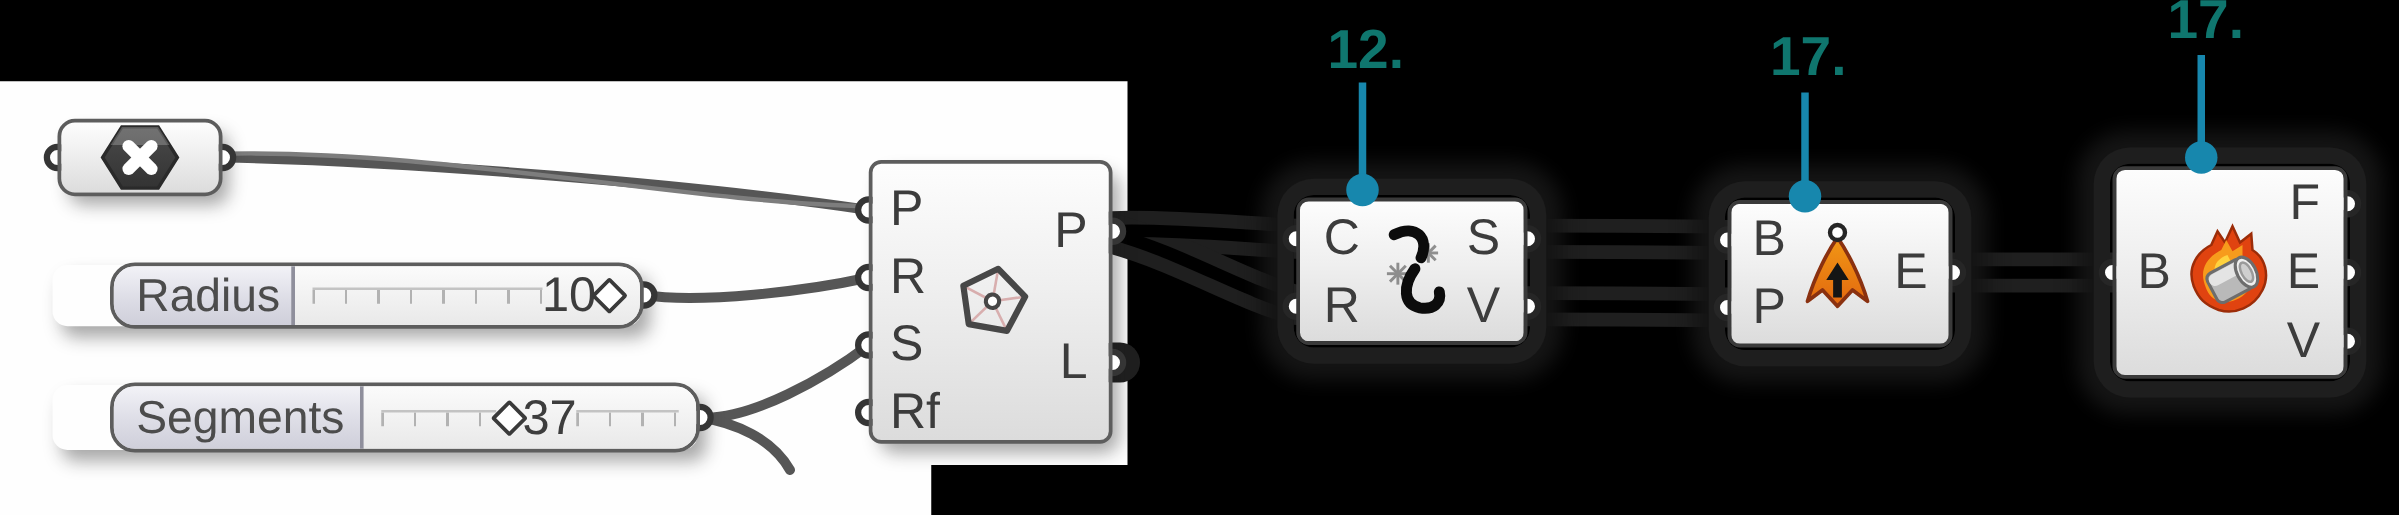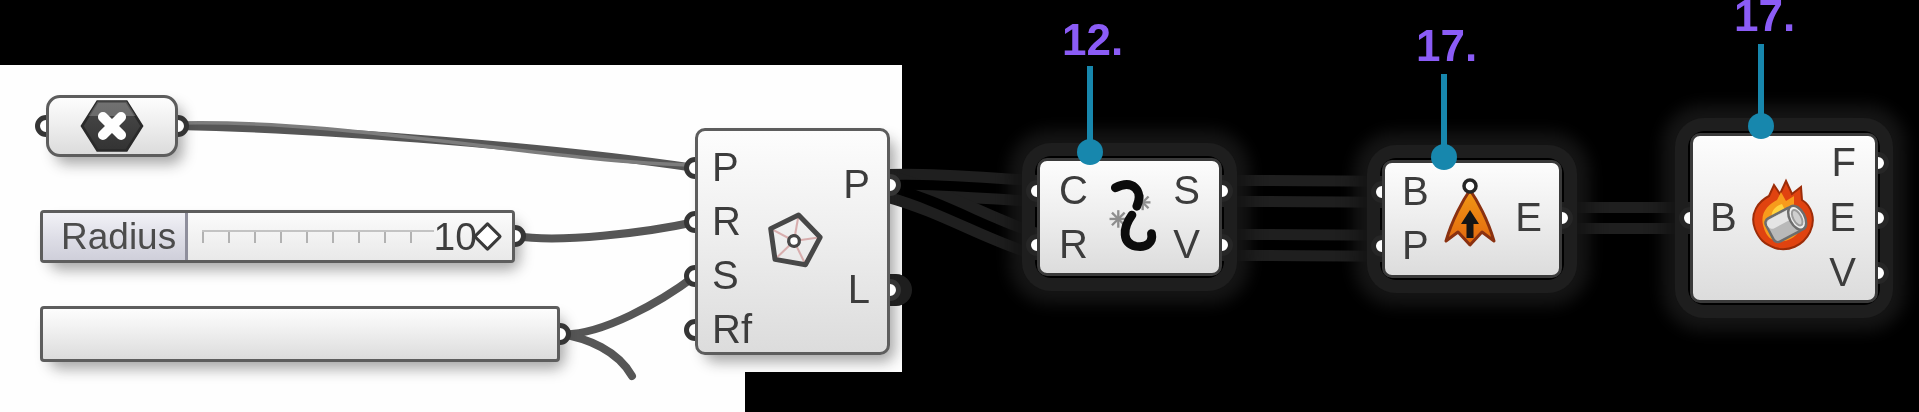--- a/index.html
+++ b/index.html
@@ -13,33 +13,33 @@
   .halo-light{position:absolute;inset:2px;border-radius:12px;box-shadow:7px 9px 14px rgba(30,30,30,.38);z-index:0;}
   .halo-dark{position:absolute;inset:-2px;border-radius:16px;box-shadow:0 0 0 13px #1e1e1e,0 0 16px 26px #151515;z-index:0;}
   .body{position:absolute;inset:0;border:3px solid #5d5d5d;border-radius:10px;box-sizing:border-box;
     background:linear-gradient(180deg,#fdfdfd 0%,#efefef 45%,#dcdcdc 100%);z-index:2;}
   .body.dark-edge{border-color:#3a3a3a;}
   .port{position:absolute;width:22px;height:22px;border-radius:50%;background:#fff;
     border:5px solid #353535;box-sizing:border-box;z-index:1;}
   .port-letter{position:absolute;font-size:40px;color:#3c3c3c;transform:translateY(-52%);z-index:3;line-height:1;}
   .icon{position:absolute;z-index:3;}
   
-  .slider .body{border-radius:4px;display:flex;overflow:hidden;}
+  .slider .body{border-radius:20px;display:flex;overflow:hidden;margin-left:48px;}
   .slider-label{display:flex;align-items:center;padding-left:18px;box-sizing:border-box;
     background:linear-gradient(180deg,#f2f2f7 0%,#dddde6 55%,#cfcfda 100%);
     border-right:3px solid #8f8f9c;font-size:37px;color:#4c4c4c;flex:0 0 auto;}
   .slider-track{flex:1;display:flex;align-items:center;padding:0 14px;
     background:linear-gradient(180deg,#fbfbfb,#e9e9e9);}
   .ticks{height:11px;border-top:2px solid #c3c3c3;
     background:repeating-linear-gradient(90deg,#b2b2b2 0 2px,transparent 2px 26px);}
   .slider-value{font-size:39px;color:#3d3d3d;line-height:1;}
   .diamond{width:15px;height:15px;background:#fff;border:3px solid #3a3a3a;border-radius:2px;
     transform:rotate(45deg);flex:0 0 auto;}
   
-  .callout{position:absolute;z-index:5;font-size:44px;font-weight:bold;color:#8b5cf6;line-height:1.1;}
+  .callout{position:absolute;z-index:5;font-size:44px;font-weight:bold;color:#0f766e;line-height:1.1;}
 </style>
 </head>
 <body>
 
 <div id="stage">
 
   <div class="white-bg" style="left:0;top:65px;width:902px;height:307px;"></div>
   <div class="white-bg" style="left:0;top:372px;width:745px;height:40px;"></div>
 
   <svg id="wires" width="1919" height="412" viewBox="0 0 1919 412">
@@ -104,20 +104,29 @@
         <span class="slider-value">10</span>
         <span class="diamond"></span>
       </div>
     </div>
   </div>
 
   <div class="node slider" style="left:40px;top:306px;width:520px;height:56px;">
     <div class="halo-light"></div>
     <span class="port" style="right:-11px;top:17px;"></span>
     <div class="body">
+      <div class="slider-label" style="width:200px;">
+        <span>Segments</span>
+      </div>
+      <div class="slider-track">
+        <div class="ticks" style="width:92px;"></div>
+        <span class="diamond"></span>
+        <span class="slider-value">37</span>
+        <div class="ticks" style="flex:1;"></div>
+      </div>
     </div>
   </div>
 
   <div class="node" style="left:695px;top:128px;width:195px;height:227px;">
     <div class="halo-light"></div>
     <span class="port" style="left:-11px;top:29px;"></span>
     <span class="port" style="left:-11px;top:83px;"></span>
     <span class="port" style="left:-11px;top:137px;"></span>
     <span class="port" style="left:-11px;top:191px;"></span>
     <span class="port" style="right:-11px;top:46px;"></span>

